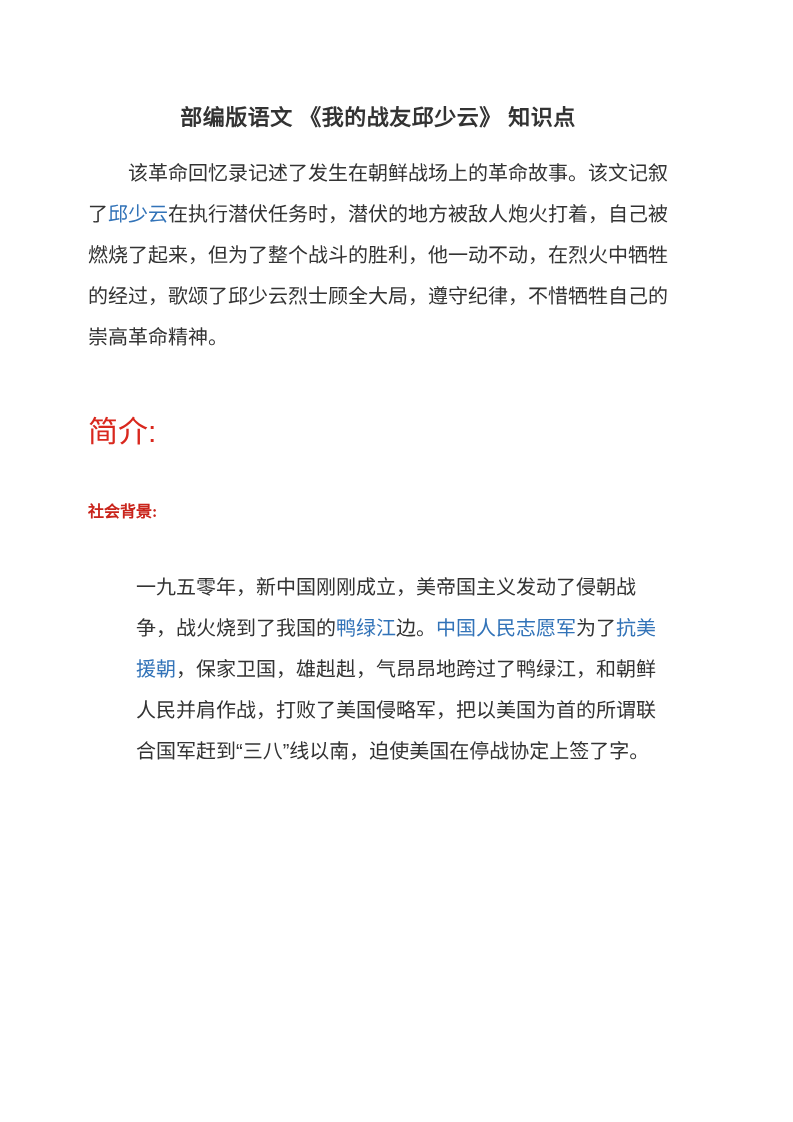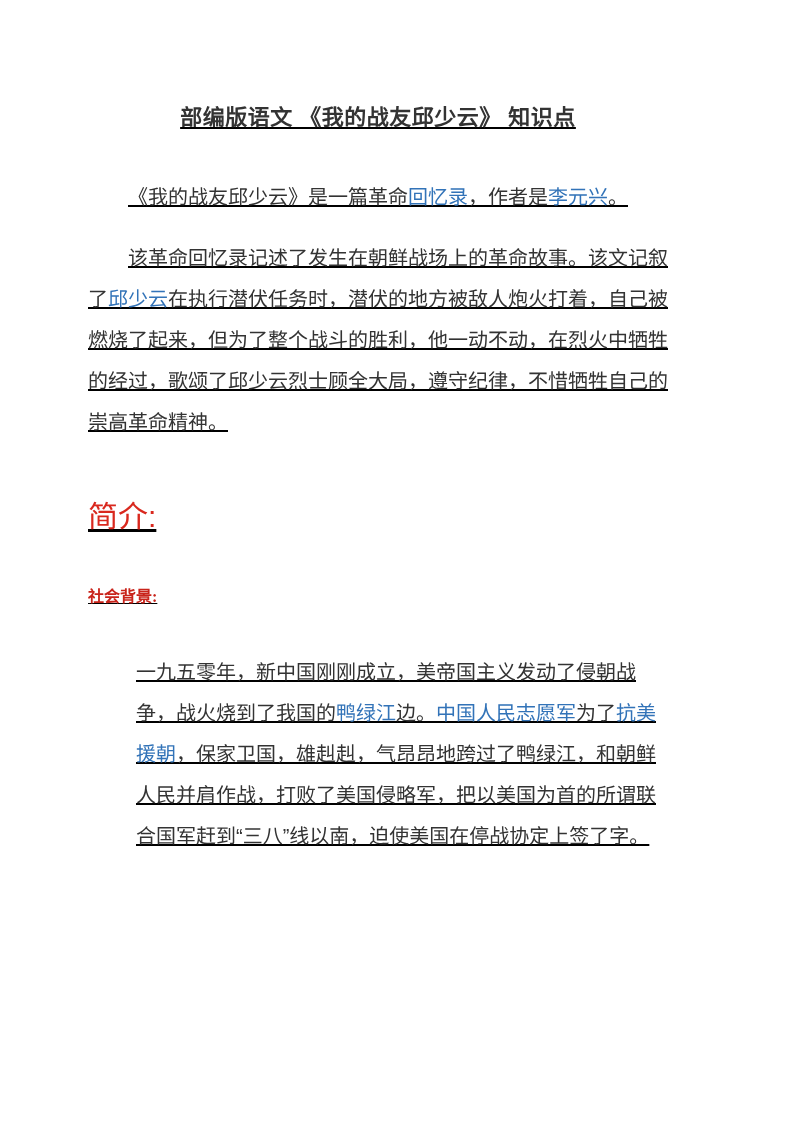--- a/index.html
+++ b/index.html
@@ -13,21 +13,20 @@
     font-family: "Liberation Sans", sans-serif;
     -webkit-font-smoothing: antialiased;
   }
   .page {
     box-sizing: border-box;
     width: 730px;
     height: 1122px;
     background: var(--page-bg, #ffffff);
     padding: 103px 62px 0 88px;
     overflow: hidden;
-    text-decoration: underline;
   }
   .doc-title {
     margin: 0;
     font-size: 22px;
     line-height: 30px;
     font-weight: 700;
     letter-spacing: 0.5px;
     color: var(--text-color, #333333);
     text-align: center;
   }
@@ -66,21 +65,20 @@
     cursor: pointer;
   }
 </style>
 </head>
 <body>
 
 <div class="page">
 
   <h1 class="doc-title">部编版语文 《我的战友邱少云》 知识点</h1>
 
-  <p class="para indent m-p1"><span>《我的战友邱少云》是一篇革命</span><a class="inline-link">回忆录</a><span>，作者是</span><a class="inline-link">李元兴</a><span>。</span></p>
 
   <p class="para indent m-p2"><span>该革命回忆录记述了发生在朝鲜战场上的革命故事。该文记叙了</span><a class="inline-link">邱少云</a><span>在执行潜伏任务时，潜伏的地方被敌人炮火打着，自己被燃烧了起来，但为了整个战斗的胜利，他一动不动，在烈火中牺牲的经过，歌颂了邱少云烈士顾全大局，遵守纪律，不惜牺牲自己的崇高革命精神。</span></p>
 
   <h2 class="heading-intro">简介:</h2>
 
 
   <h2 class="heading-background">社会背景:</h2>
 
   <p class="para m-p4"><span>一九五零年，新中国刚刚成立，美帝国主义发动了侵朝战争，战火烧到了我国的</span><a class="inline-link">鸭绿江</a><span>边。</span><a class="inline-link">中国人民志愿军</a><span>为了</span><a class="inline-link">抗美援朝</a><span>，保家卫国，雄赳赳，气昂昂地跨过了鸭绿江，和朝鲜人民并肩作战，打败了美国侵略军，把以美国为首的所谓联合国军赶到“三八”线以南，迫使美国在停战协定上签了字。</span></p>
 

